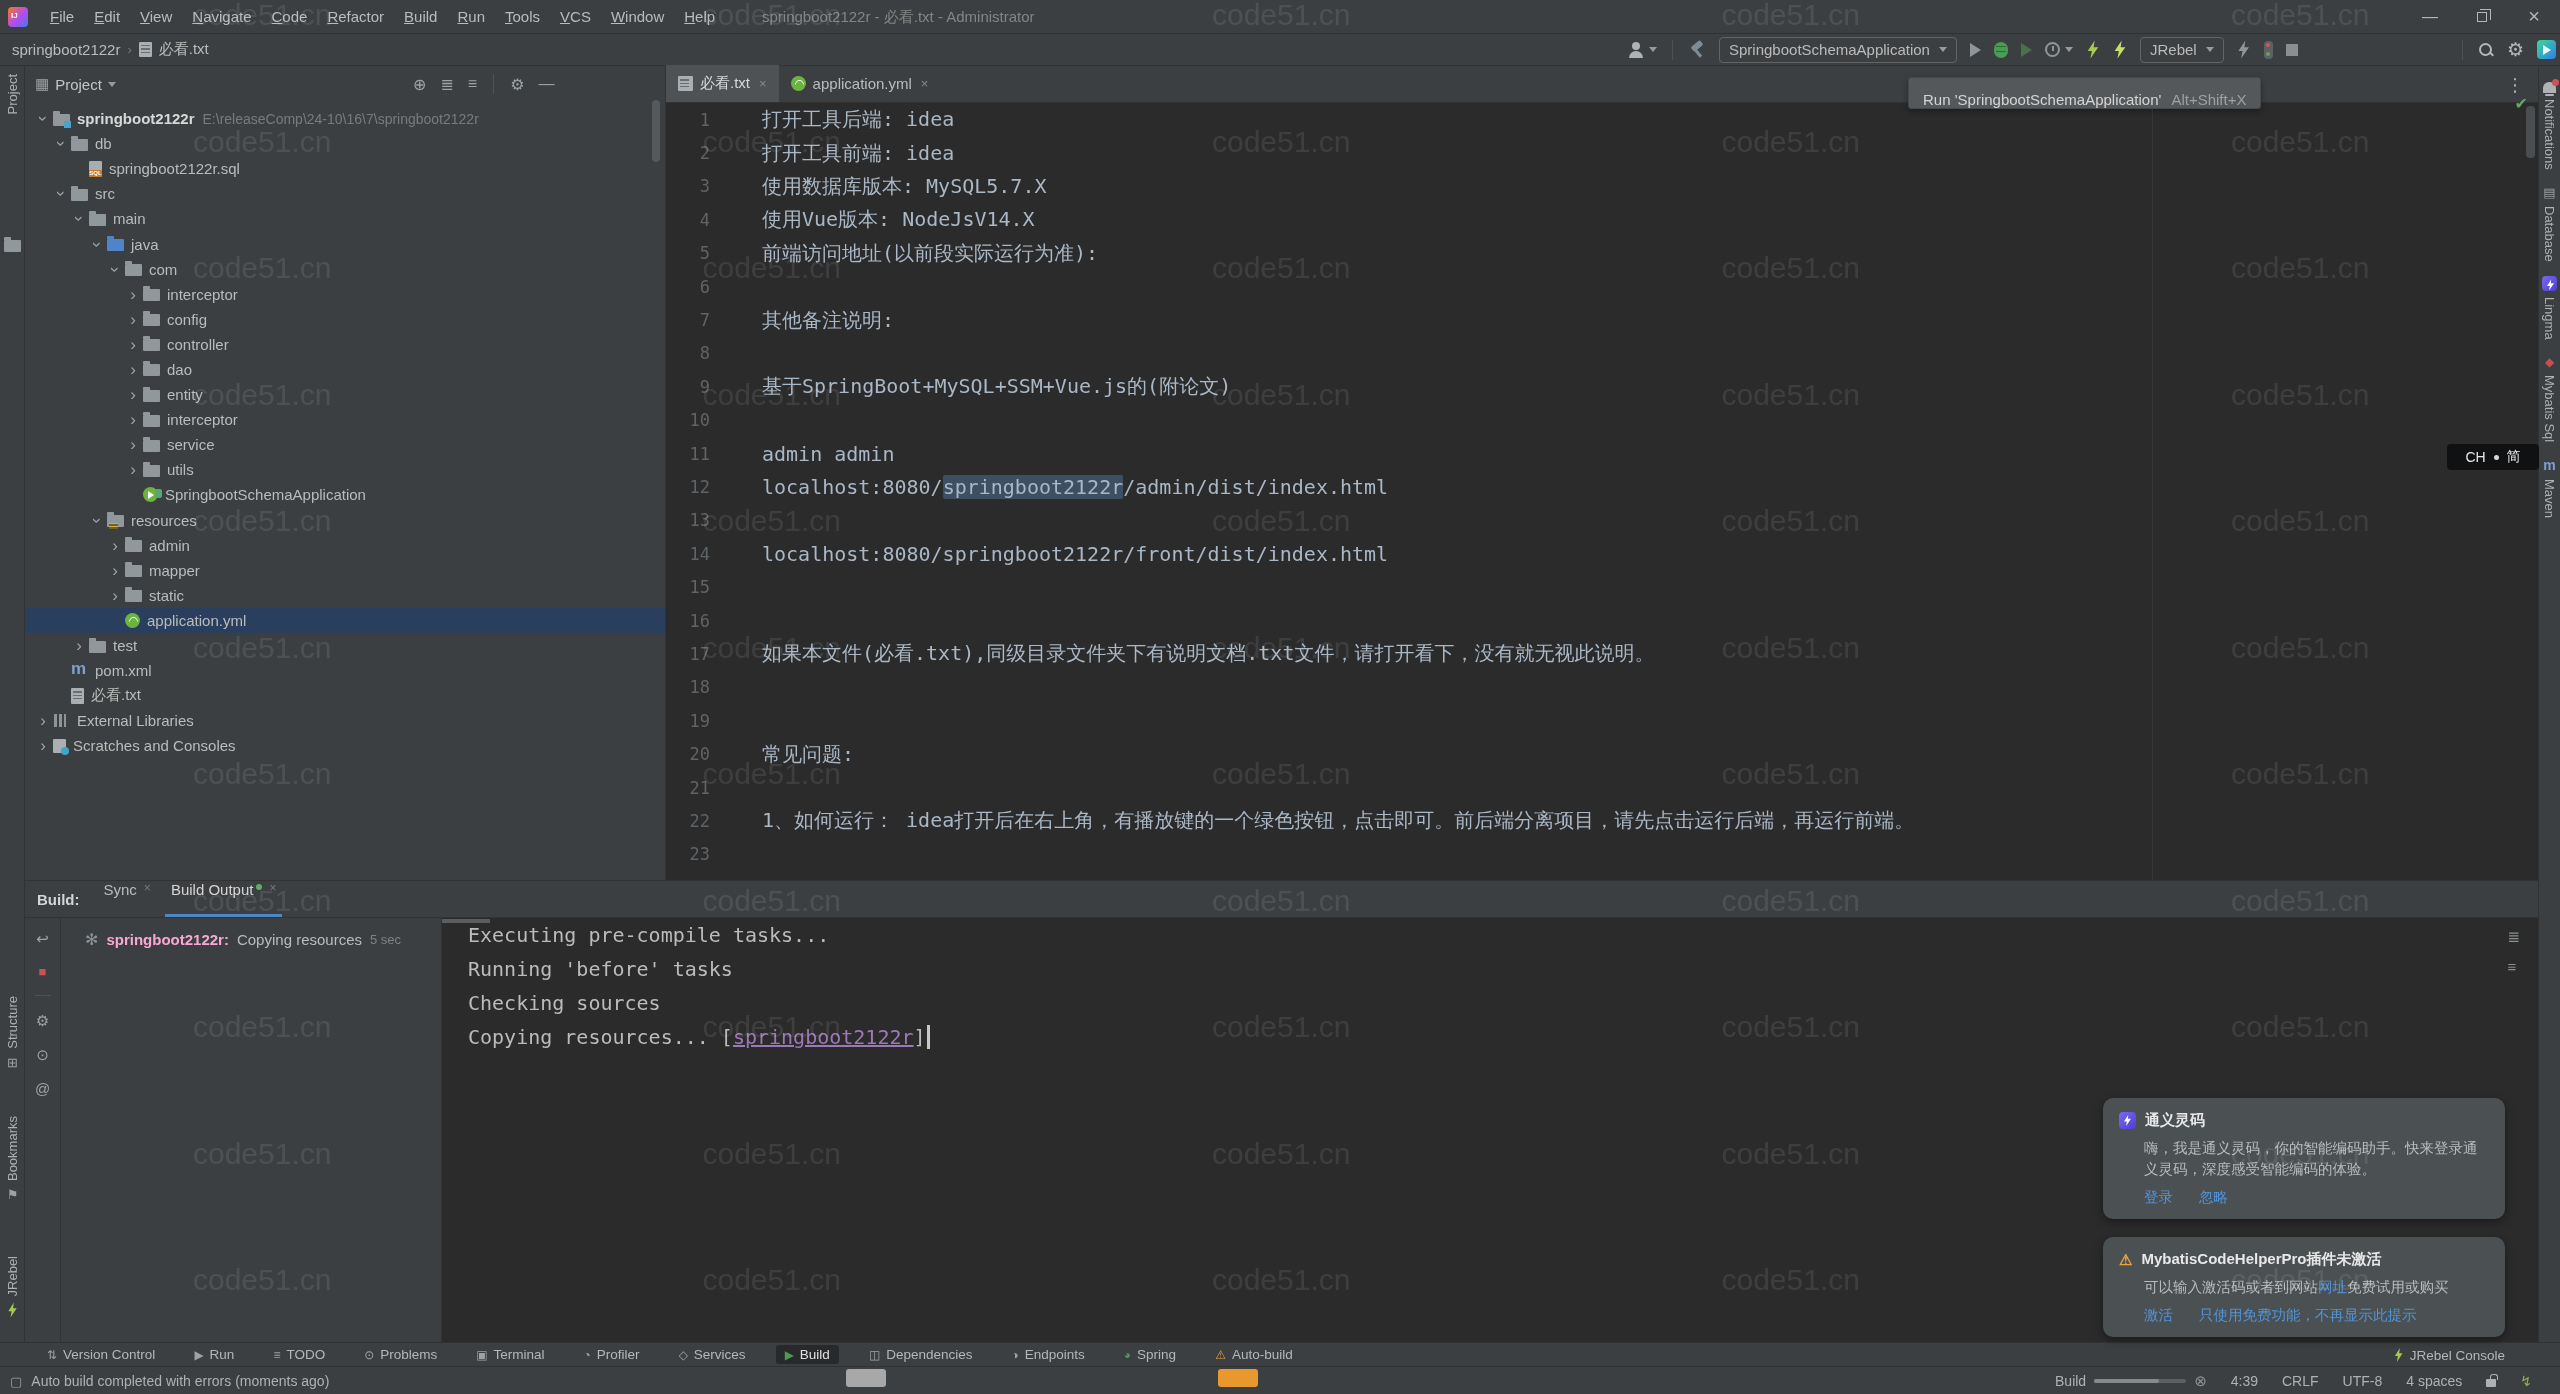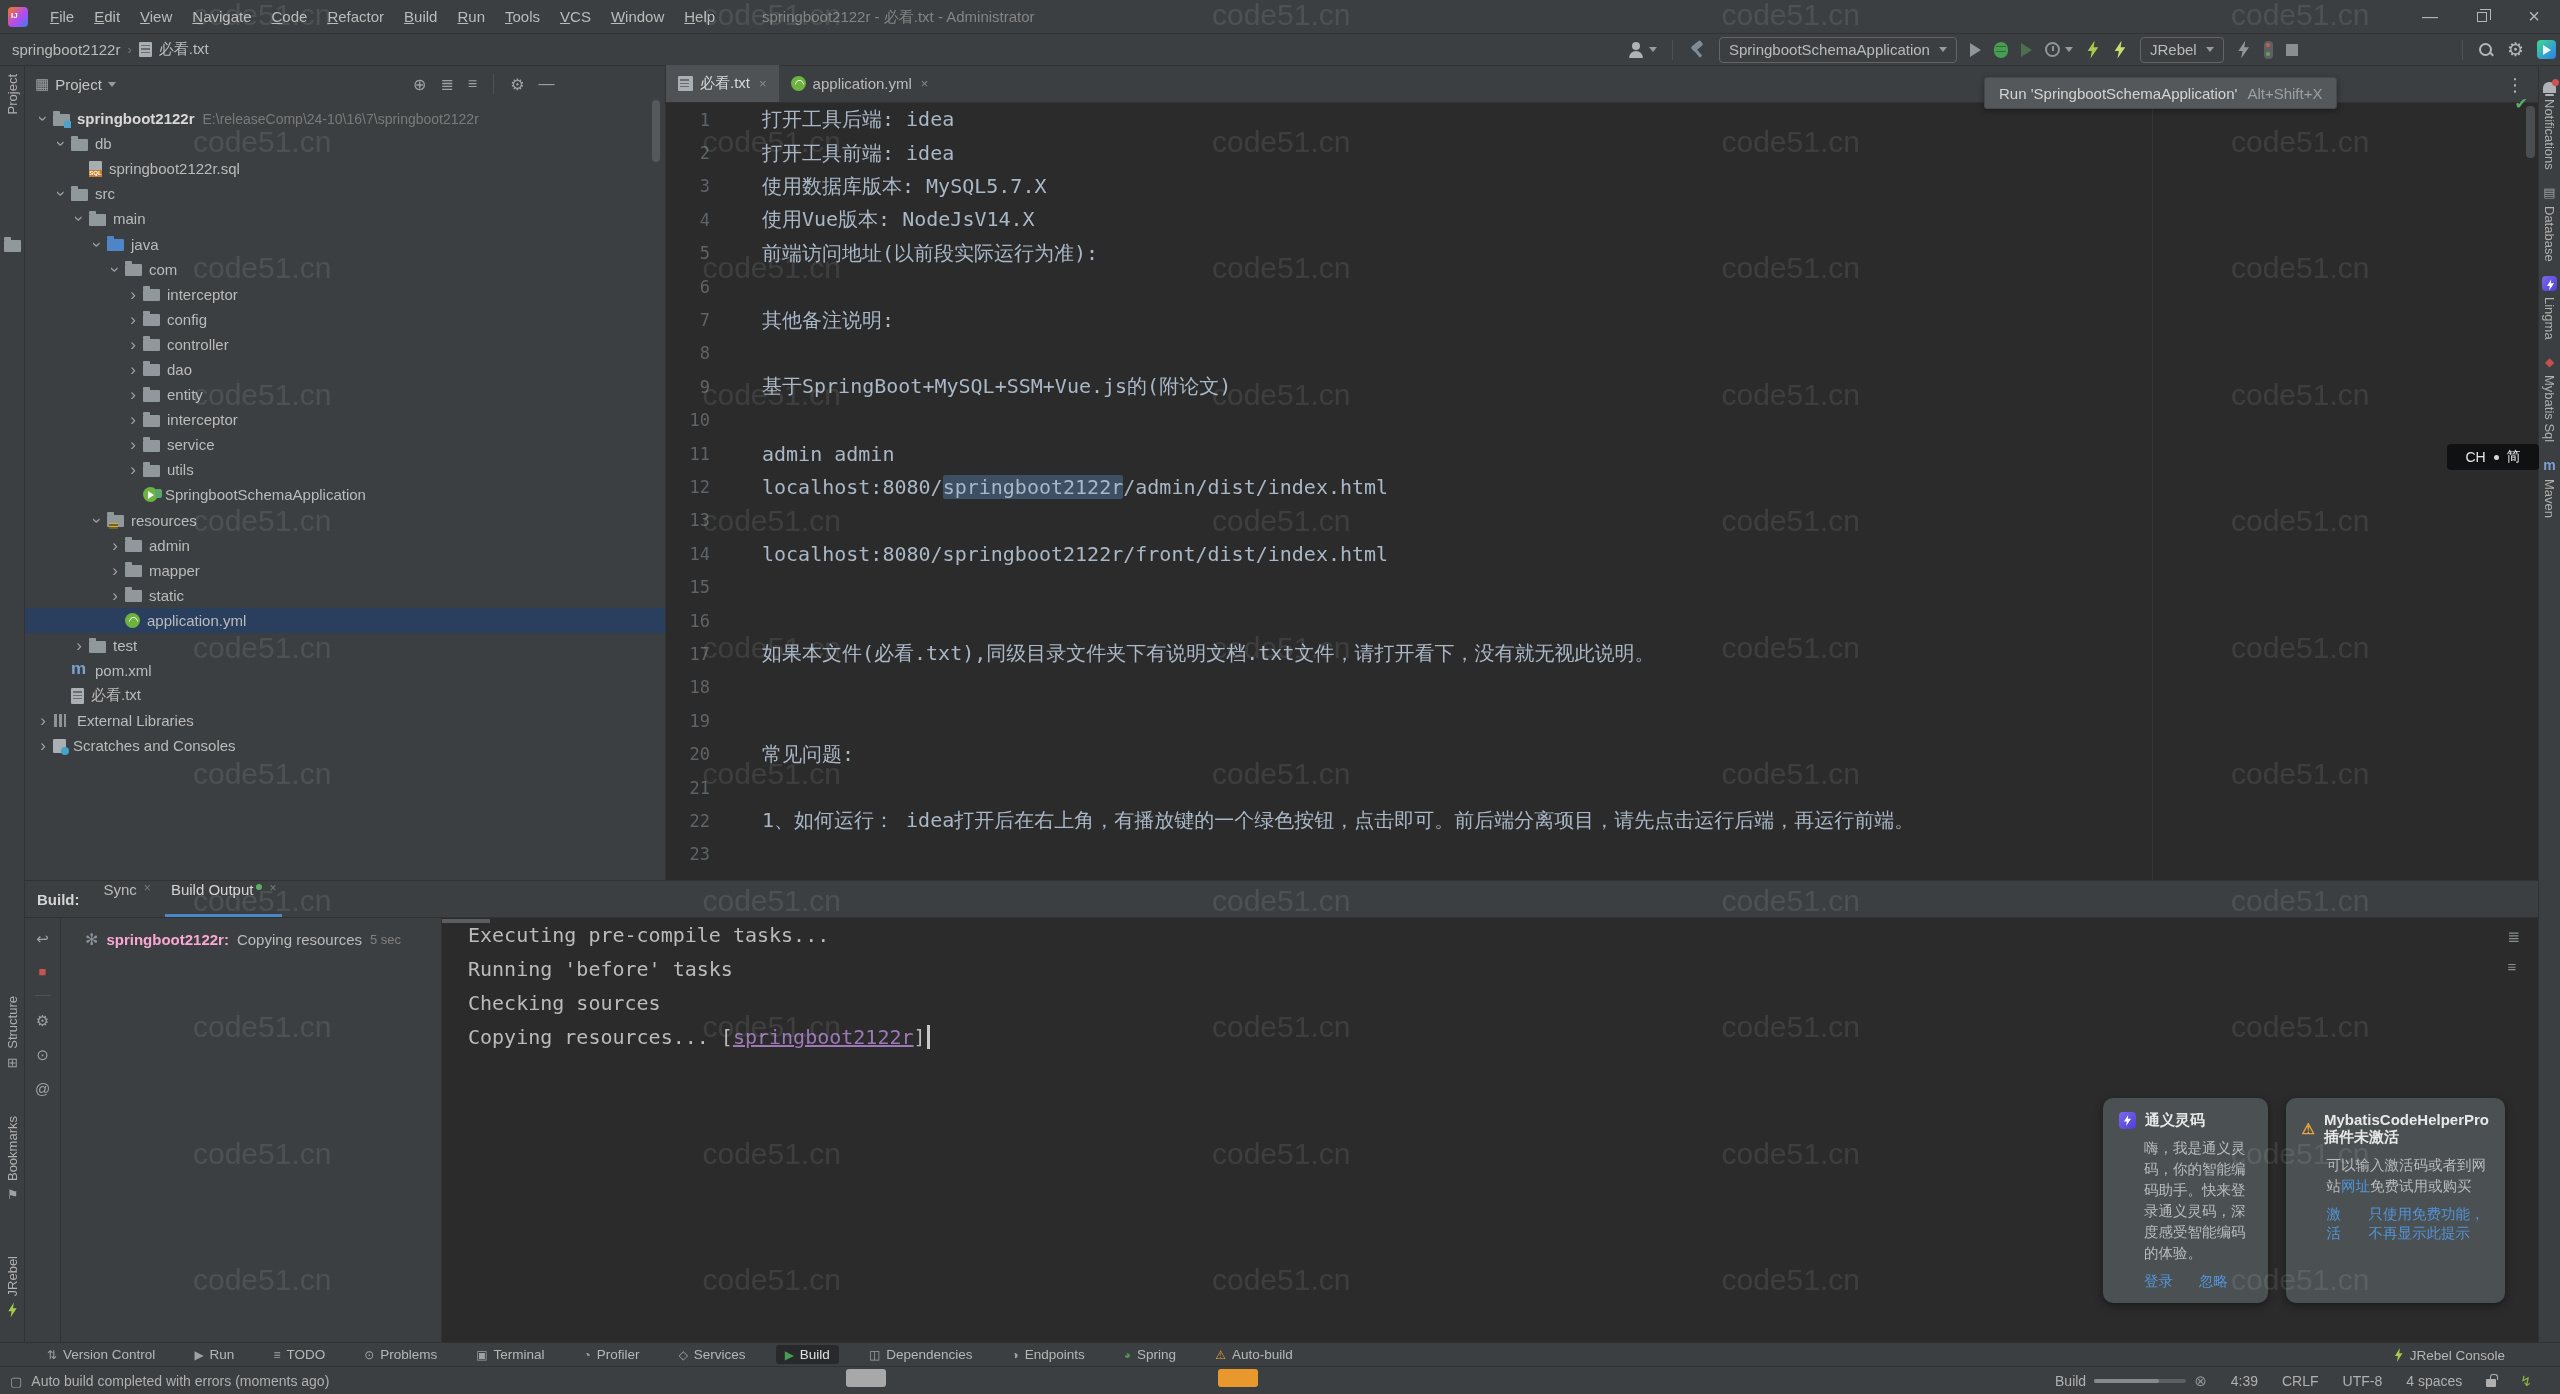--- a/index.html
+++ b/index.html
@@ -151,24 +151,24 @@
 #sright{position:absolute;right:28px;top:0;height:28px;display:flex;align-items:center;gap:24px;}
 #sprog{display:flex;align-items:center;gap:8px;}
 #sprog .track{width:92px;height:4px;border-radius:2px;background:#5c6062;position:relative;}
 #sprog .track::after{content:"";position:absolute;left:0;top:0;height:4px;width:70%;border-radius:2px;background:#868a8c;}
 #sprog .cancel{color:#8f9396;font-size:15px;}
 .lockic{width:10px;height:8px;background:#b0b0b0;border-radius:1px;position:relative;margin-top:4px;}
 .lockic::before{content:"";position:absolute;left:4px;top:-5px;width:6px;height:5px;border:1.5px solid #b0b0b0;border-bottom:none;border-radius:3px 3px 0 0;}
 .grabox{position:absolute;left:846px;top:2px;width:40px;height:18px;border-radius:3px;background:#a8a8a8;}
 .orabox{position:absolute;left:1218px;top:2px;width:40px;height:18px;border-radius:3px;background:#e8982c;}
 
-#tooltip{position:absolute;left:1984px;top:77px;height:32px;padding:0 14px;background:#54585b;border:1px solid #46494b;border-radius:3px;display:flex;align-items:center;gap:10px;font-size:15px;color:#d4d4d4;z-index:60;box-shadow:0 2px 6px rgba(0,0,0,.35);}
+#tooltip{position:absolute;left:1908px;top:77px;height:32px;padding:0 14px;background:#54585b;border:1px solid #46494b;border-radius:3px;display:flex;align-items:flex-end;gap:10px;font-size:15px;color:#d4d4d4;z-index:60;box-shadow:0 2px 6px rgba(0,0,0,.35);}
 #tooltip .sc{color:#9da0a2;}
 #kebab{position:absolute;left:2506px;top:74px;color:#b6b6b6;font-size:18px;z-index:5;}
-#notifs{position:absolute;left:2103px;top:1098px;width:402px;display:flex;flex-direction:row;gap:18px;z-index:70;}
+#notifs{position:absolute;left:2103px;top:1098px;width:402px;display:flex;flex-direction:column;gap:18px;z-index:70;}
 .ncard{background:#4b5052;border-radius:10px;padding:13px 16px 12px 16px;box-shadow:0 3px 10px rgba(0,0,0,.4);}
 .ntitle{display:flex;align-items:center;gap:9px;font-size:15px;font-weight:bold;color:#e8e8e8;}
 .nbody{margin:8px 0 8px 25px;font-size:14.5px;line-height:1.45;color:#b8bcbe;}
 .nbody .lnk{color:#5394d8;}
 .nacts{margin-left:25px;display:flex;gap:26px;font-size:14.5px;color:#5394d8;}
 .lingmaic{width:17px;height:17px;border-radius:4px;background:linear-gradient(135deg,#7b68ee,#4d3fd4);position:relative;flex:none;}
 .lingmaic::after{content:"";position:absolute;left:5px;top:3px;width:7px;height:11px;background:#fff;clip-path:polygon(60% 0,0 60%,40% 60%,30% 100%,100% 35%,55% 35%);}
 .warnic{color:#e8a33d;font-size:15px;flex:none;}
 #ime{position:absolute;left:2447px;top:444px;width:92px;height:26px;background:#101112;border-radius:4px;display:flex;align-items:center;justify-content:center;gap:8px;color:#e8e8e8;font-size:14px;z-index:80;}
 #ime .dot{width:5px;height:5px;border-radius:50%;background:#d8d8d8;}

